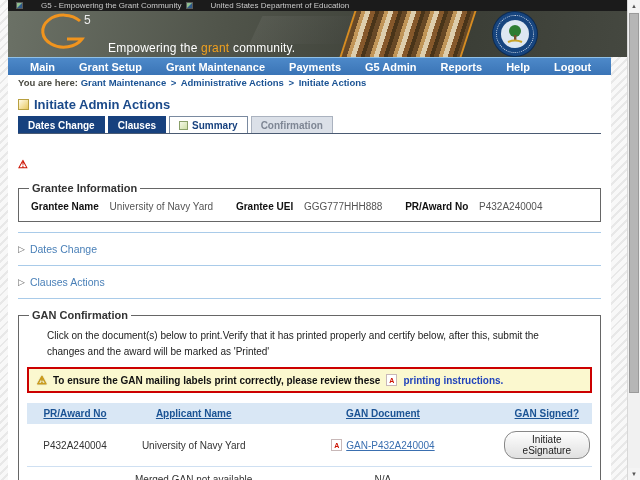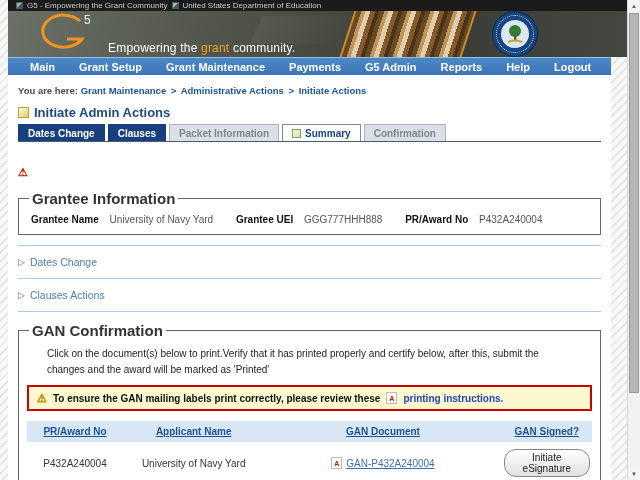--- a/index.html
+++ b/index.html
@@ -6,21 +6,21 @@
   body{
     width:640px;height:480px;position:relative;overflow:hidden;
     background:repeating-linear-gradient(135deg,#f8f8f8 0 4px,#e8e8e8 4px 6px);
     font-family:"Liberation Sans",sans-serif;
     -webkit-font-smoothing:antialiased;
   }
   .container{position:absolute;left:8px;top:0;width:619px;}
 
   
   .titlebar{height:11px;background:#1b1b1b;display:flex;align-items:center;gap:4px;padding-left:8px;overflow:hidden;}
-  .win-tab{display:flex;align-items:center;gap:4px;color:#c9c9c9;font-size:8px;white-space:nowrap;cursor:default;}
+  .win-tab{display:flex;align-items:center;gap:18px;color:#c9c9c9;font-size:8px;white-space:nowrap;cursor:default;}
   .win-icon{width:7px;height:7px;background:linear-gradient(135deg,#8fbf8f 40%,#2d5a8a 60%);border:1px solid #5a5a5a;box-sizing:border-box;}
 
   
   .banner{height:46px;position:relative;overflow:hidden;
     background:linear-gradient(100deg,#6b7166 0%,#50544a 35%,#3a3d35 70%,#454840 100%);}
   .banner:before{content:"";position:absolute;left:40%;top:10%;width:30%;height:60%;
     background:linear-gradient(120deg,rgba(255,255,255,.06),rgba(0,0,0,.12));transform:skewX(-25deg);}
   .g-logo{position:absolute;left:26px;top:2px;}
   .logo-5{position:absolute;left:76px;top:2px;color:#ececec;font-size:12px;}
   .tagline{position:absolute;left:100px;top:30px;font-size:12px;color:#fff;letter-spacing:.2px;}
@@ -31,41 +31,41 @@
   .seal{position:absolute;right:90px;top:1px;width:44px;height:44px;border-radius:50%;background:#17457f;
     display:flex;align-items:center;justify-content:center;box-shadow:0 0 0 1px #0d2b52;}
   .seal:before{content:"";position:absolute;inset:3px;border:1px dotted #cfd9e8;border-radius:50%;}
   .seal-inner{width:28px;height:28px;border-radius:50%;background:#dde7f2;display:flex;align-items:center;justify-content:center;}
 
   
   .main{width:603px;background:#fff;min-height:423px;box-sizing:border-box;}
   .navbar{height:18px;background:linear-gradient(#4d89c9,#3a74b6);border-top:1px solid #8fc0e8;
     display:flex;align-items:center;padding-left:10px;box-sizing:border-box;}
   .nav-item{color:#fff;font-weight:bold;font-size:11px;padding:0 12px;cursor:pointer;white-space:nowrap;}
-  .breadcrumb{background:#fff;padding:10px 10px 2px;font-size:9.5px;font-weight:bold;}
+  .breadcrumb{background:#fff;padding:2px 10px 2px;font-size:9.5px;font-weight:bold;}
   .bc-label{color:#4a4a42;}
   .bc-link{color:#1b5394;cursor:pointer;}
   .bc-sep{color:#1b5394;padding:0 2px;}
 
   .content{padding:0 10px 6px;}
   .page-title{display:flex;align-items:center;gap:5px;margin:7px 0 4px;color:#1b4a8a;font-weight:bold;font-size:13px;}
   .title-icon{width:9px;height:9px;border:1px solid #b8a040;background:linear-gradient(135deg,#fffbe8,#e8c860);}
 
   .tabstrip{display:flex;gap:3px;border-bottom:1px solid #4a5a72;align-items:flex-end;}
   .tab{font-size:10px;font-weight:bold;padding:3px 9px 2px;border:1px solid;border-bottom:none;white-space:nowrap;}
   .tab.active{background:#17417e;color:#fff;border-color:#17417e;cursor:pointer;}
   .tab.disabled{background:#dbe0e8;color:#7e8694;border-color:#aab2bf;}
   .tab.current{background:#fff;color:#17417e;border-color:#7a8aa0;display:flex;gap:4px;align-items:center;cursor:pointer;}
   .tab-icon{width:7px;height:7px;border:1px solid #8aa06a;background:linear-gradient(135deg,#f4f8e8,#cfe0a8);}
 
   .warning-line{margin:25px 0 0;display:flex;align-items:center;gap:3px;font-size:10px;font-weight:bold;color:#ee8000;}
   .alert-icon{color:#cc1100;font-size:11px;line-height:1;}
 
   fieldset{border:1px solid #666;padding:3px 8px 7px;margin:0;}
-  legend{font-size:15px;font-weight:bold;color:#333;padding:0 3px;margin-left:2px;}
+  legend{font-size:11px;font-weight:bold;color:#333;padding:0 3px;margin-left:2px;}
   .grantee-box{margin-top:12px;}
   .grantee-row{font-size:10px;padding:4px 4px 2px;color:#444;}
   .f-label{font-weight:bold;color:#111;margin-right:8px;}
   .f-value{margin-right:20px;color:#555;}
 
   .hr-blue{border:none;border-top:1px solid #a9cbe9;margin:10px 0;}
   .section-toggle{color:#4a80b8;font-size:10.5px;display:flex;gap:5px;align-items:center;margin:7px 0;cursor:pointer;}
   .expand-icon{font-size:9px;color:#666;}
 
   .gan-box{margin-top:2px;}
@@ -157,21 +157,20 @@
     <div class="content">
 
       <div class="page-title">
         <span class="title-icon"></span>
         <span>Initiate Admin Actions</span>
       </div>
 
       <div class="tabstrip">
         <span class="tab active">Dates Change</span>
         <span class="tab active">Clauses</span>
-        <span class="tab disabled">Packet Information</span>
         <span class="tab current">
             <span class="tab-icon"></span>
             <span>Summary</span>
           </span>
         <span class="tab disabled">Confirmation</span>
       </div>
 
       <div class="warning-line">
         <span class="alert-icon">⚠</span>
       </div>

